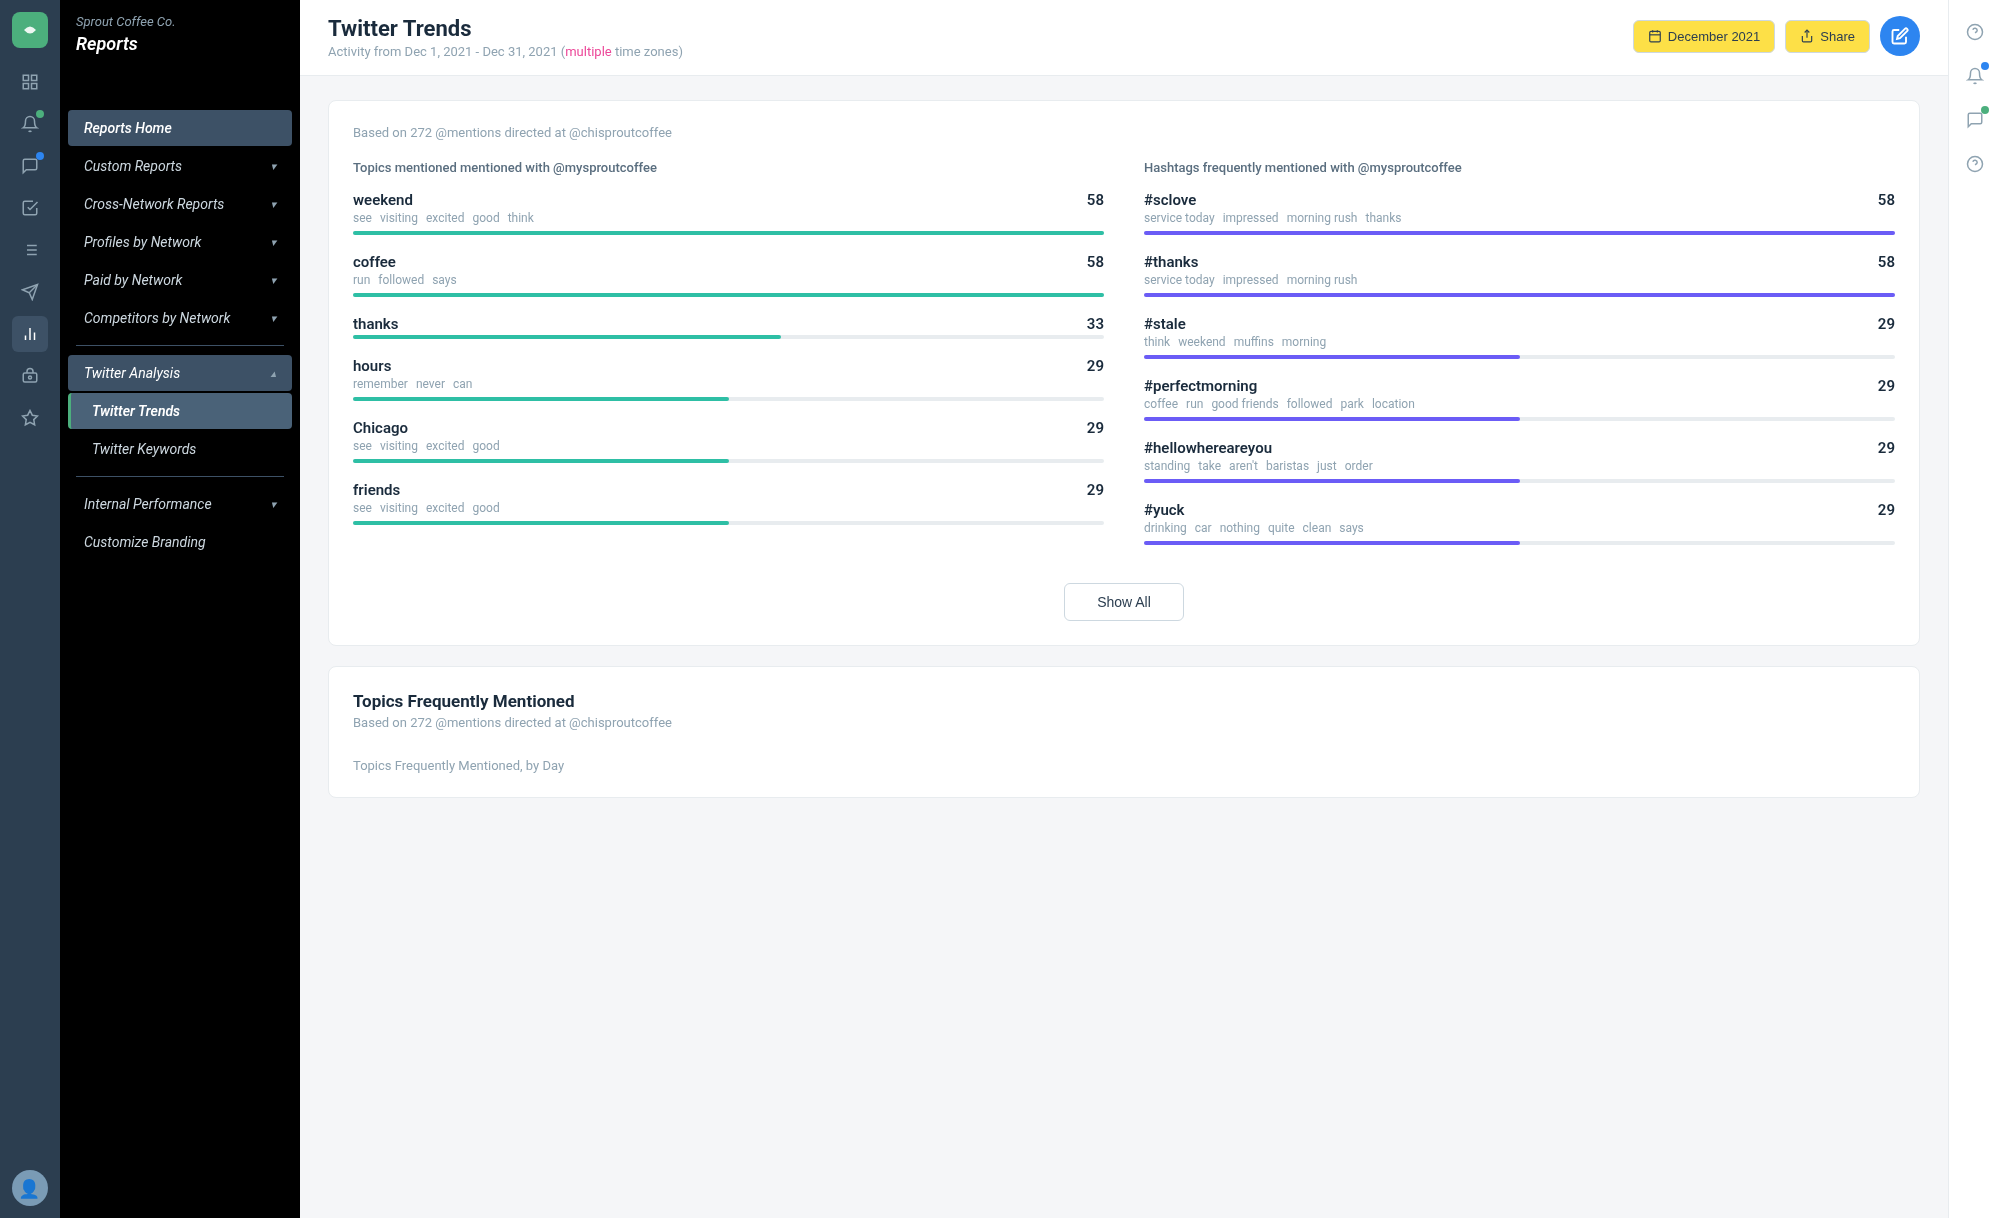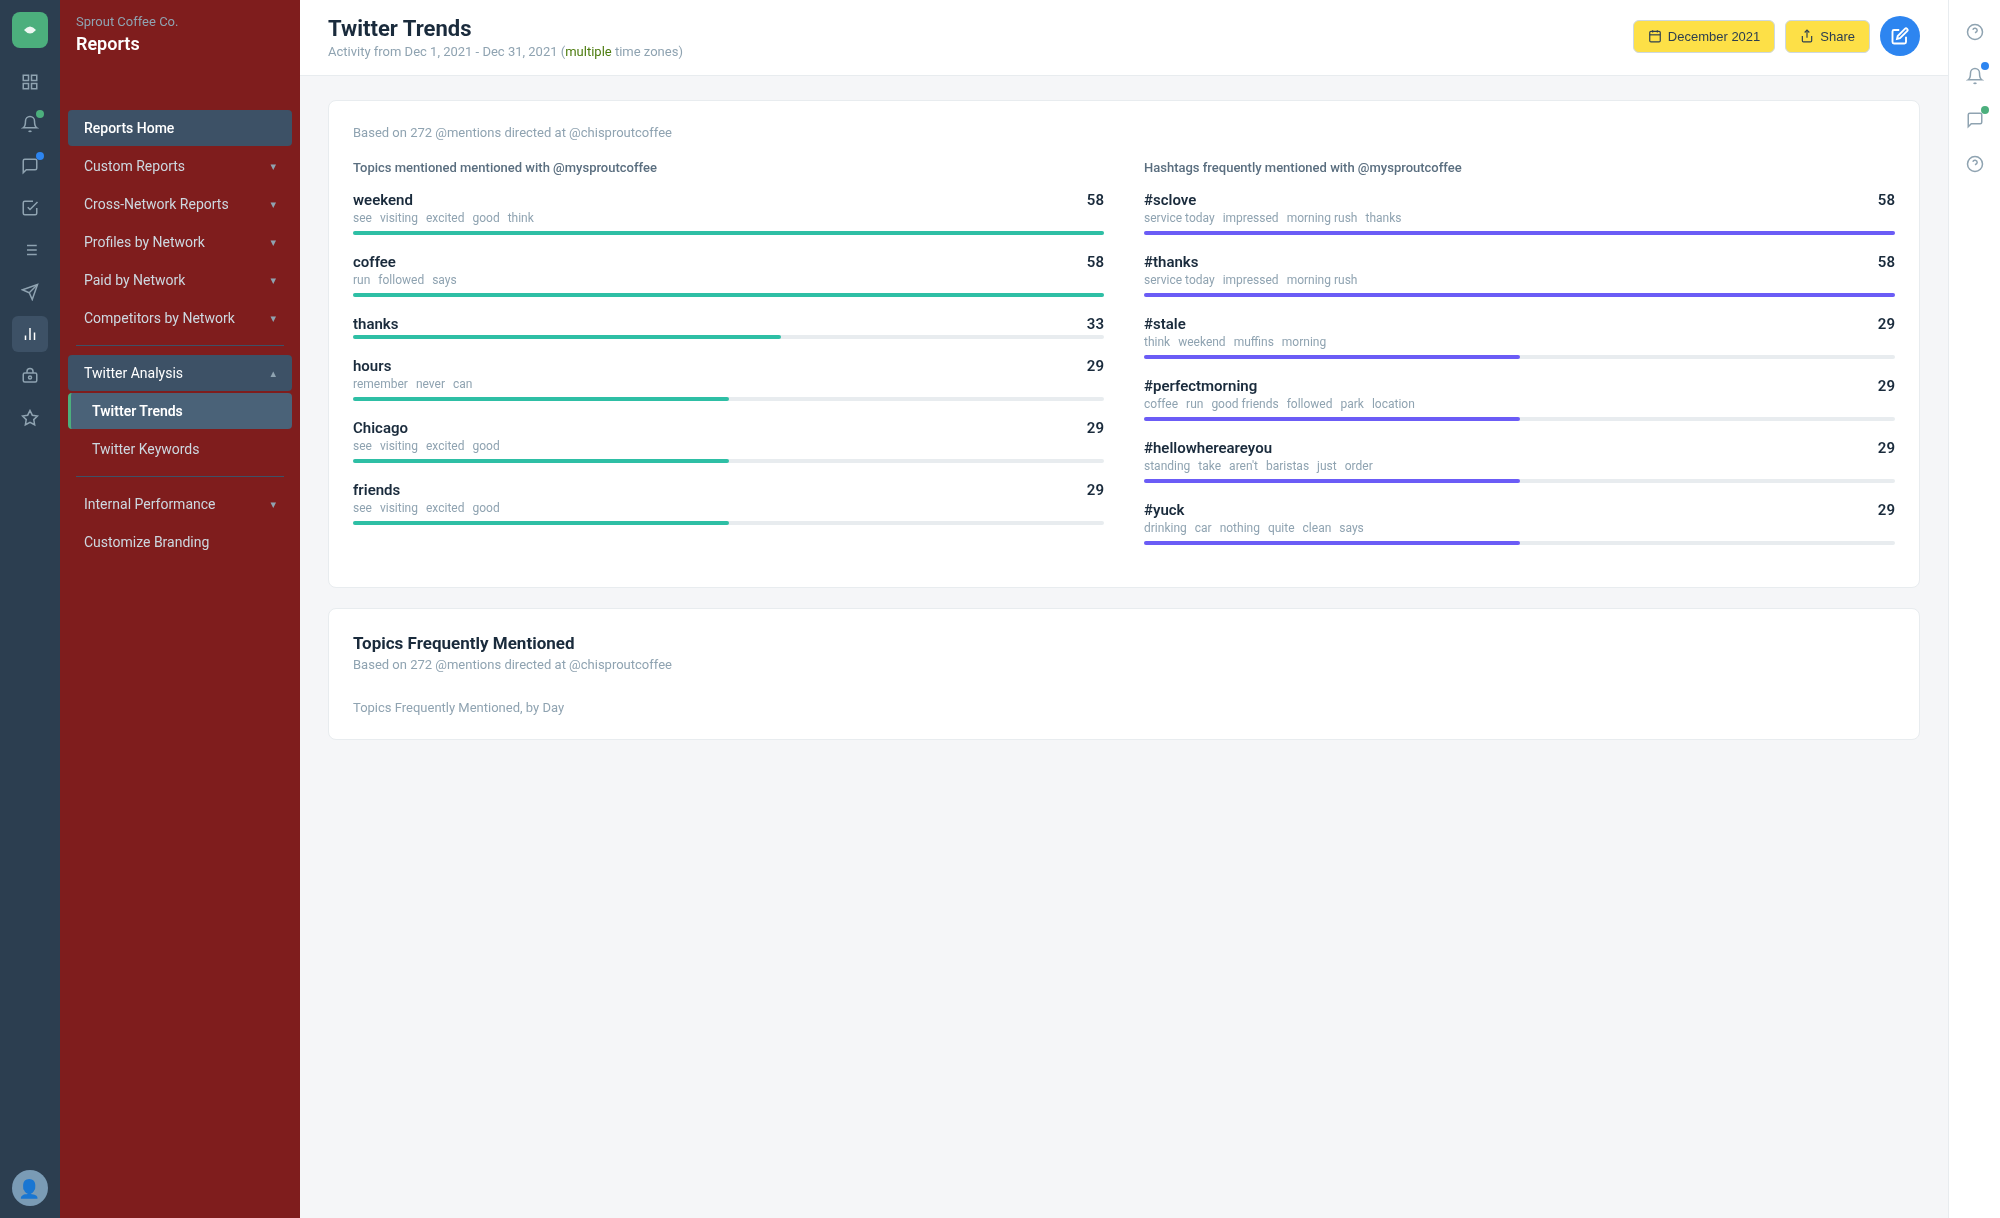--- a/index.html
+++ b/index.html
@@ -45,26 +45,27 @@
       border-radius: 50%;
       background: #7a9bb5;
       overflow: hidden;
       display: flex; align-items: center; justify-content: center;
       font-size: 18px;
     }
 
     
     .sidebar {
       width: 240px;
-      background: #7f1d1d;
+      background: #000000;
       color: #cdd8e0;
       display: flex;
       flex-direction: column;
       flex-shrink: 0;
       overflow-y: auto;
+      font-style: italic;
     }
     .sidebar-brand {
       font-size: 13px;
       color: #8fa3b1;
       padding: 14px 16px 4px;
     }
     .sidebar-title {
       font-size: 18px;
       color: #fff;
       font-weight: 600;
@@ -344,21 +345,21 @@
   <div class="sidebar-item">
     <span>Customize Branding</span>
   </div>
 </div>
 
 <div class="main-area">
 
   <div class="top-header">
     <div>
       <div class="header-title">Twitter Trends</div>
-      <div class="header-sub">Activity from Dec 1, 2021 - Dec 31, 2021 (<a href="#" style="color:#4d7c0f;text-decoration:none;">multiple</a> time zones)</div>
+      <div class="header-sub">Activity from Dec 1, 2021 - Dec 31, 2021 (<a href="#" style="color:#ec4899;text-decoration:none;">multiple</a> time zones)</div>
     </div>
     <div class="header-actions">
       <button class="btn-outline">
         <svg width="14" height="14" viewBox="0 0 24 24" fill="none" stroke="currentColor" stroke-width="2">
             <rect x="3" y="4" width="18" height="18" rx="2" ry="2"></rect>
             <line x1="16" y1="2" x2="16" y2="6"></line>
             <line x1="8" y1="2" x2="8" y2="6"></line>
             <line x1="3" y1="10" x2="21" y2="10"></line>
           </svg>
         <span>December 2021</span>
@@ -579,20 +580,23 @@
                 <span>clean</span>
                 <span>says</span>
             </div>
             <div class="progress-bar-wrap">
               <div class="progress-bar-fill fill-purple" style="width:50%"></div>
             </div>
           </div>
         </div>
       </div>
 
+      <div class="show-all-wrap">
+        <button class="btn-show-all">Show All</button>
+      </div>
     </div>
 
     <div class="card">
       <div class="card-title">Topics Frequently Mentioned</div>
       <div class="card-sub">Based on 272 @mentions directed at @chisproutcoffee</div>
       <div style="color:#8fa3b1; font-size:13px; padding-top:8px;">Topics Frequently Mentioned, by Day</div>
     </div>
 
   </div>
 </div>

